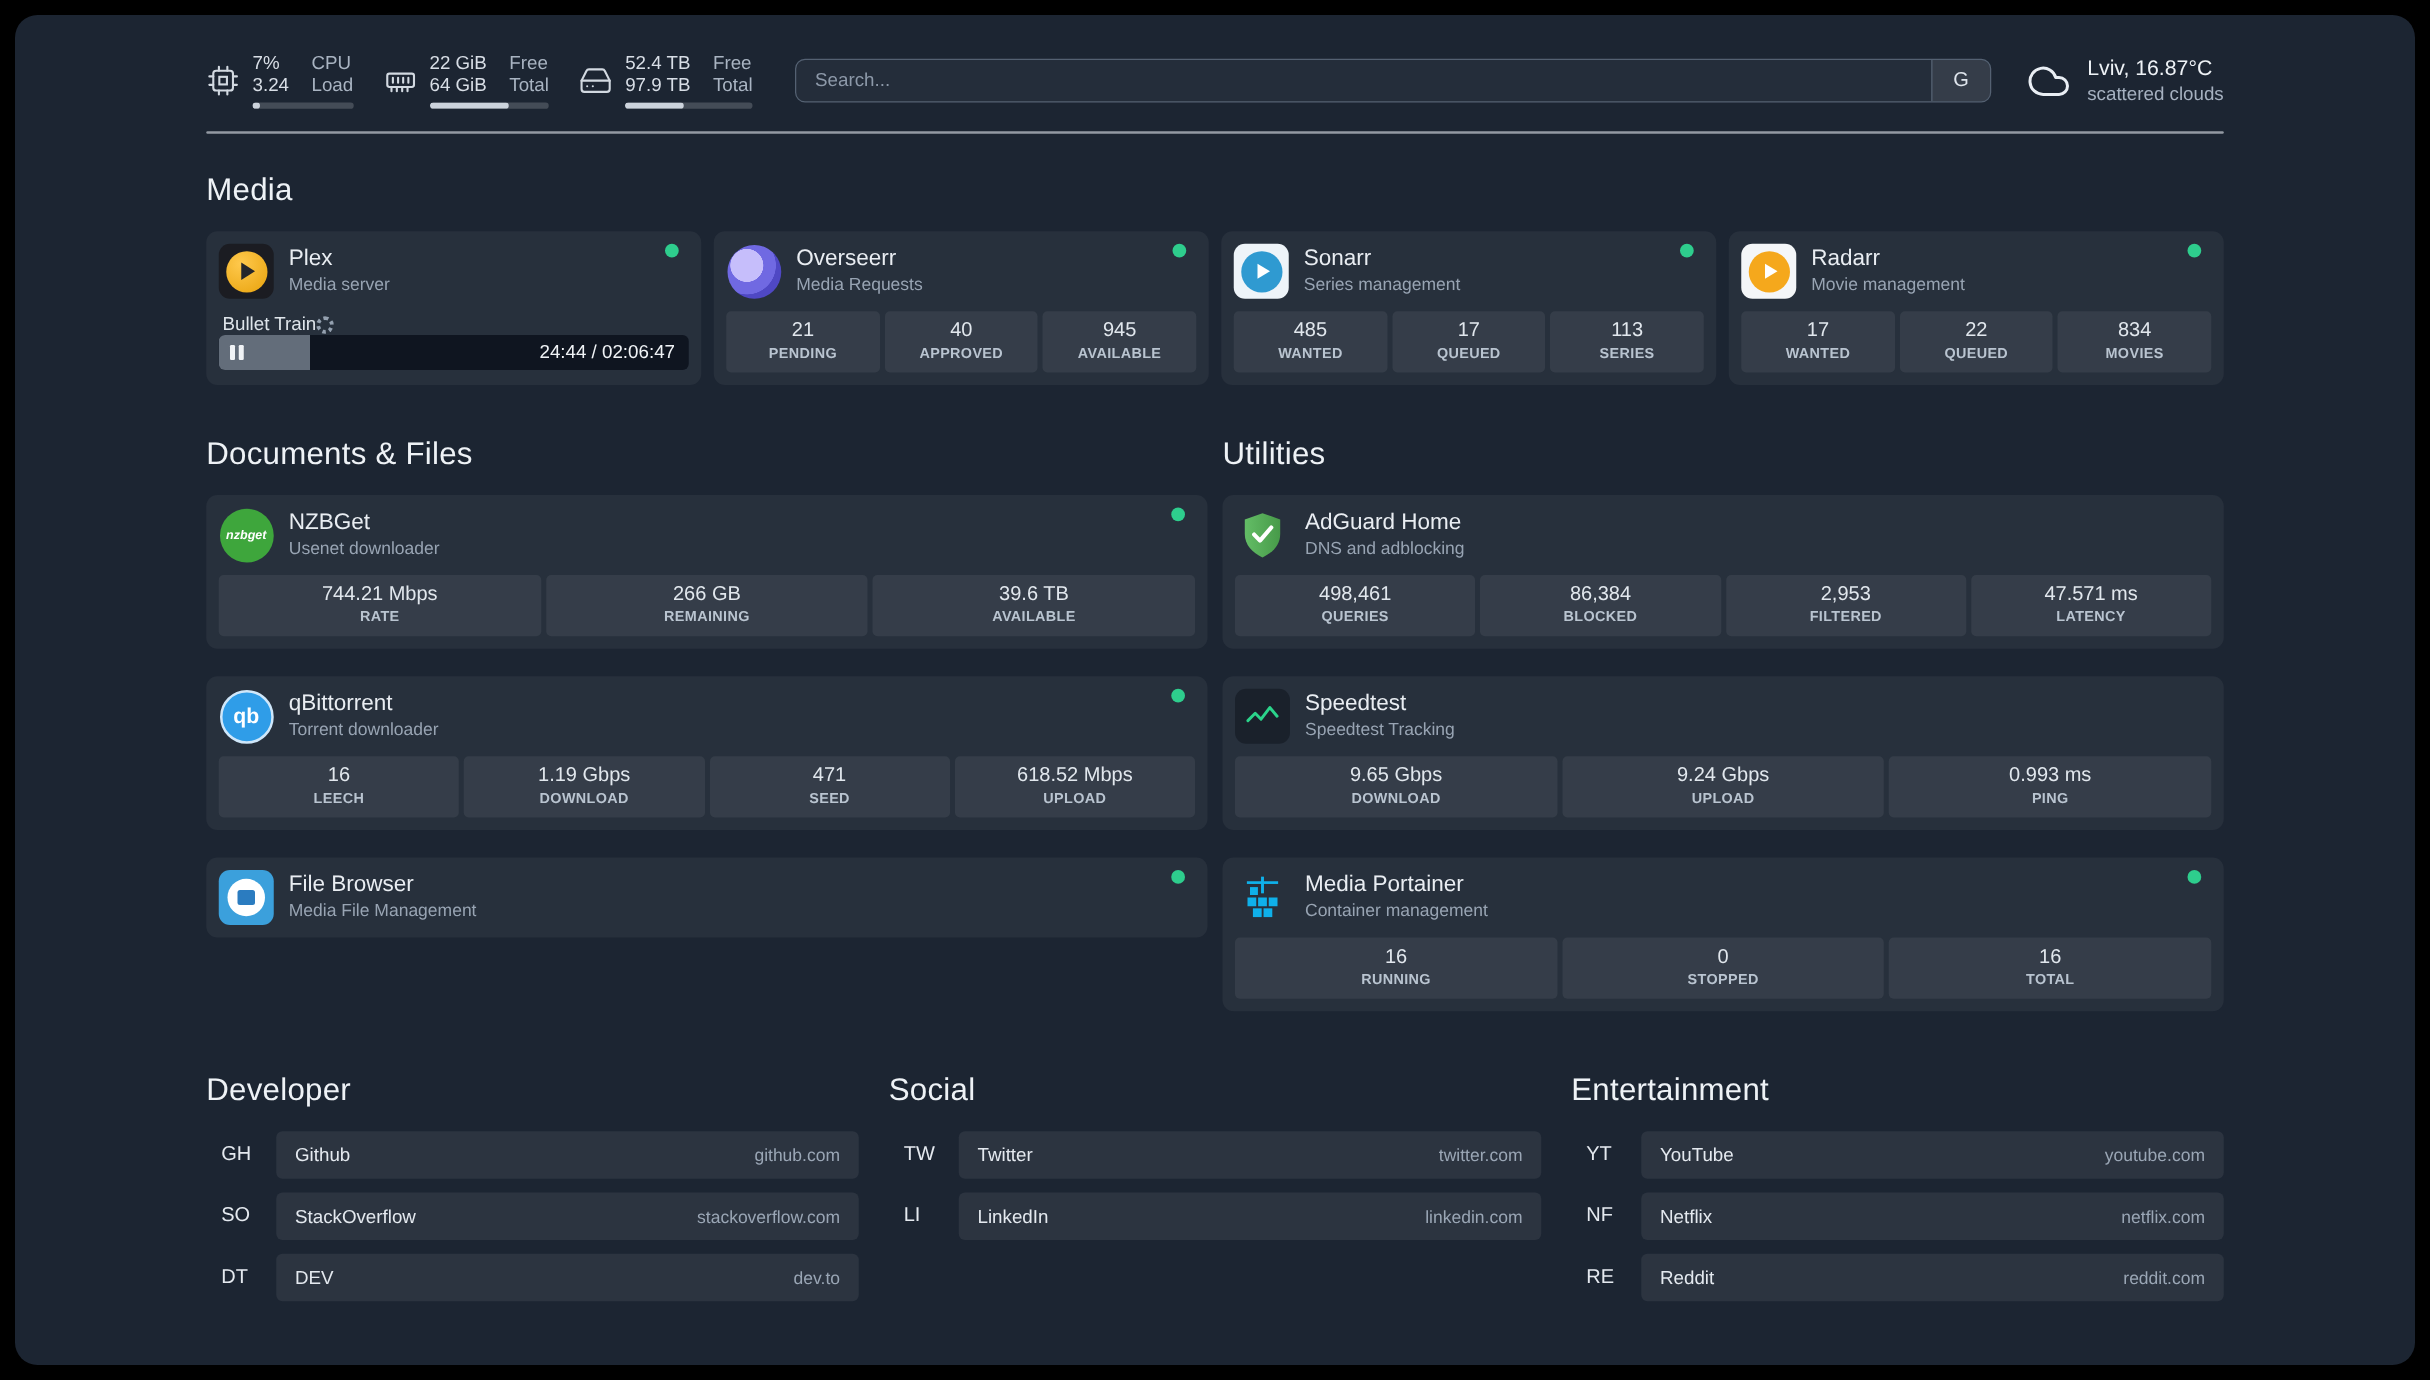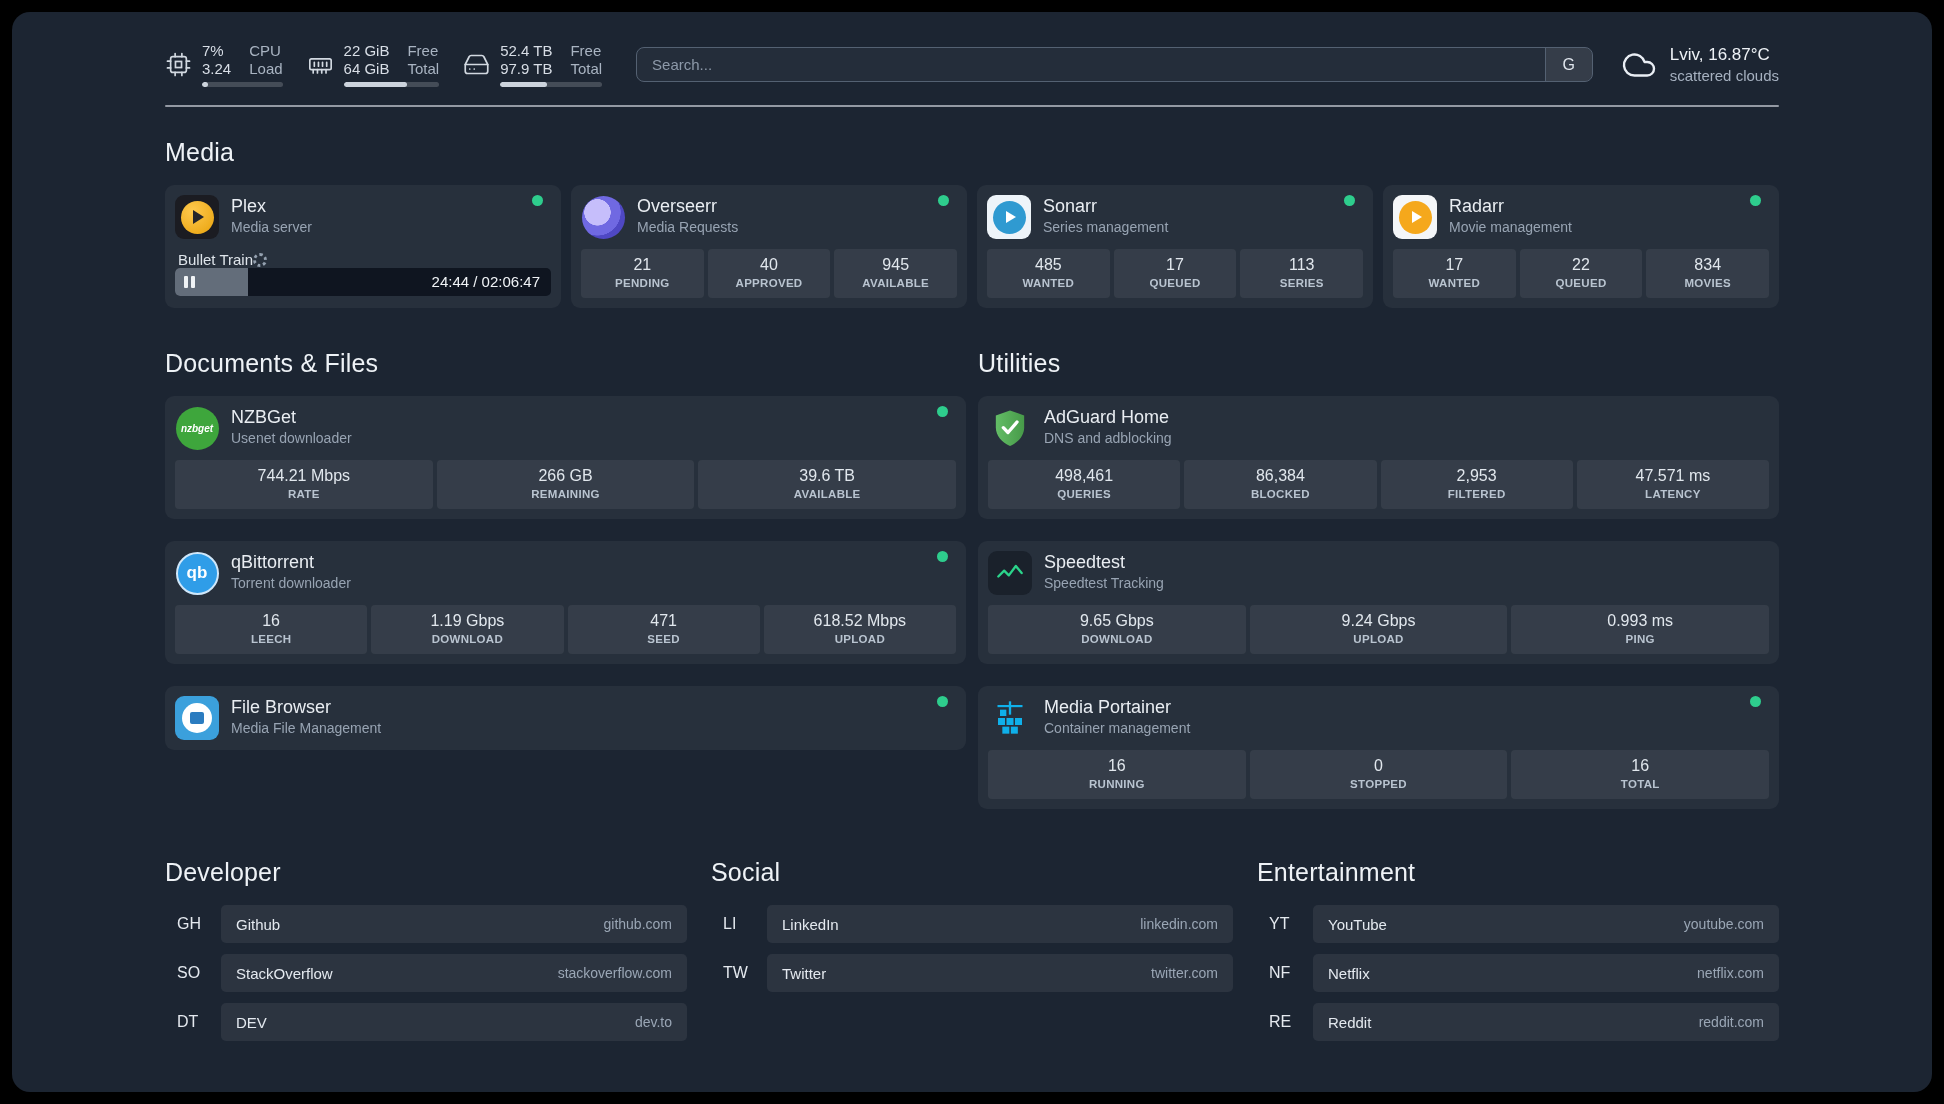--- a/index.html
+++ b/index.html
@@ -520,31 +520,31 @@
           <span class="bm-pill">
             <span class="bm-name">DEV</span>
             <span class="bm-domain">dev.to</span>
           </span>
         </div>
       </section>
 
       <section class="bm-group">
         <h2 class="section-title bm-title">Social</h2>
         <div class="bm-row">
+          <span class="bm-abbr">TW</span>
+          <span class="bm-pill">
+            <span class="bm-name">Twitter</span>
+            <span class="bm-domain">twitter.com</span>
+          </span>
+        </div>
+        <div class="bm-row">
           <span class="bm-abbr">LI</span>
           <span class="bm-pill">
             <span class="bm-name">LinkedIn</span>
             <span class="bm-domain">linkedin.com</span>
-          </span>
-        </div>
-        <div class="bm-row">
-          <span class="bm-abbr">TW</span>
-          <span class="bm-pill">
-            <span class="bm-name">Twitter</span>
-            <span class="bm-domain">twitter.com</span>
           </span>
         </div>
       </section>
 
       <section class="bm-group">
         <h2 class="section-title bm-title">Entertainment</h2>
         <div class="bm-row">
           <span class="bm-abbr">YT</span>
           <span class="bm-pill">
             <span class="bm-name">YouTube</span>

